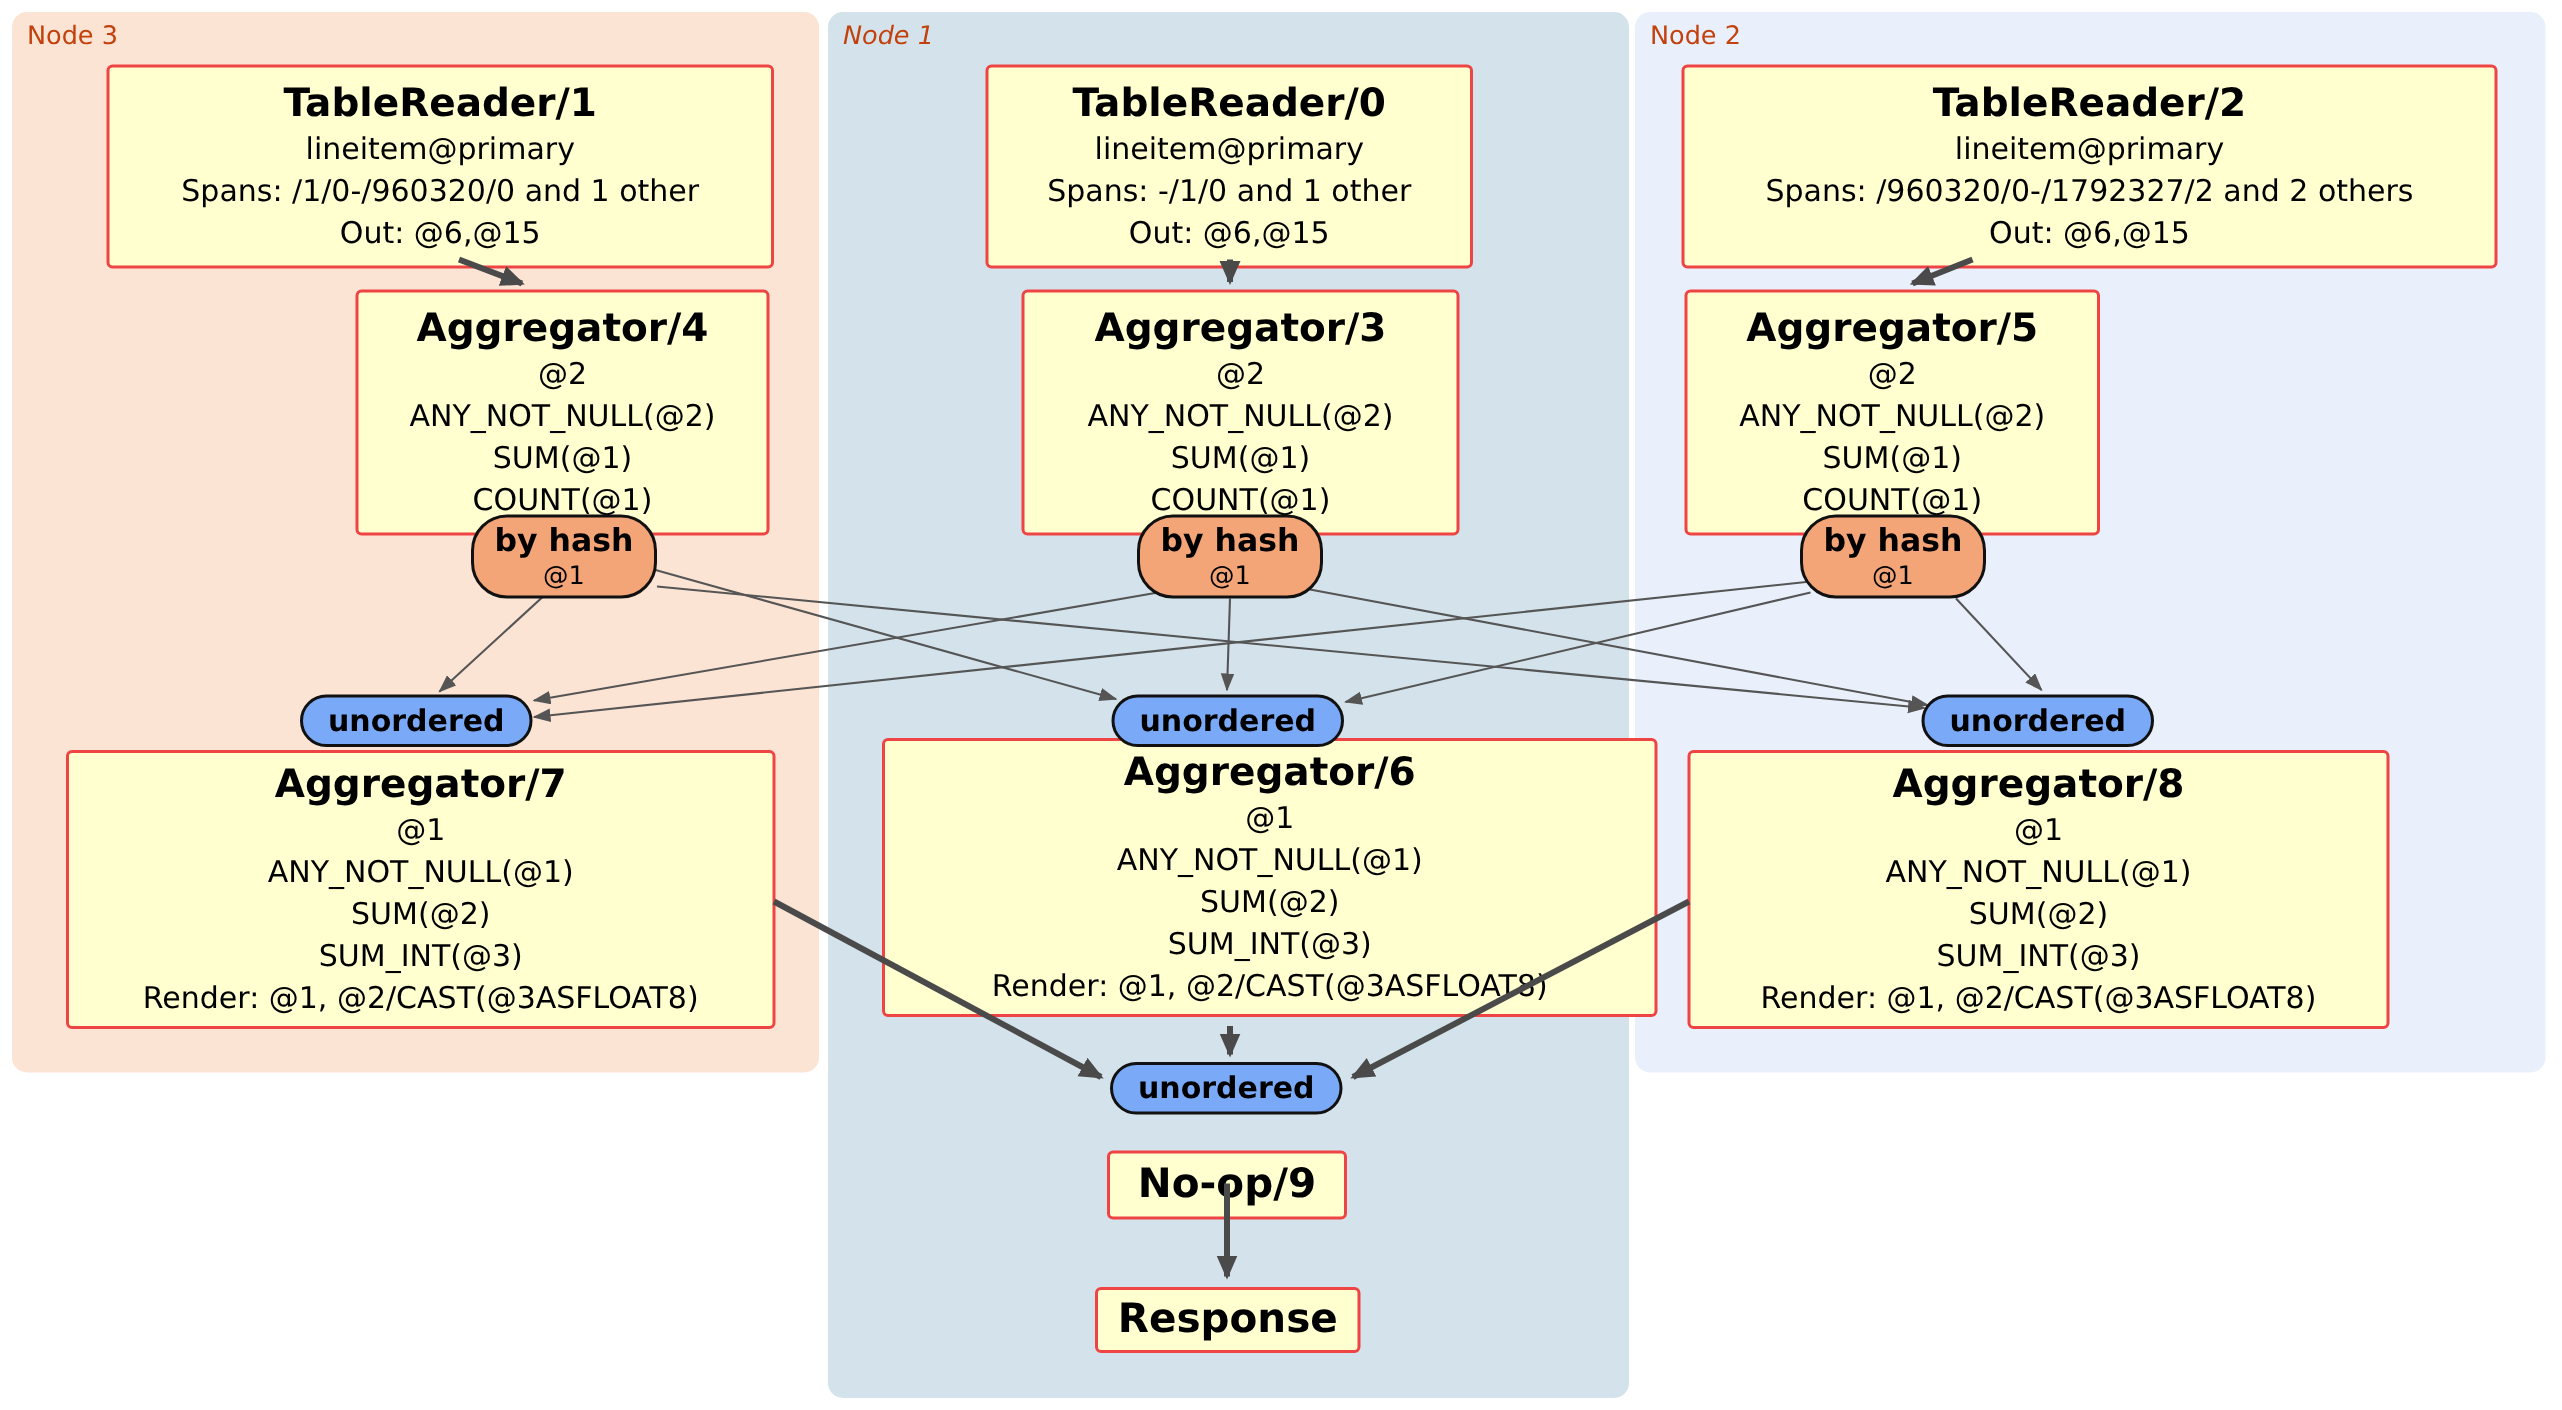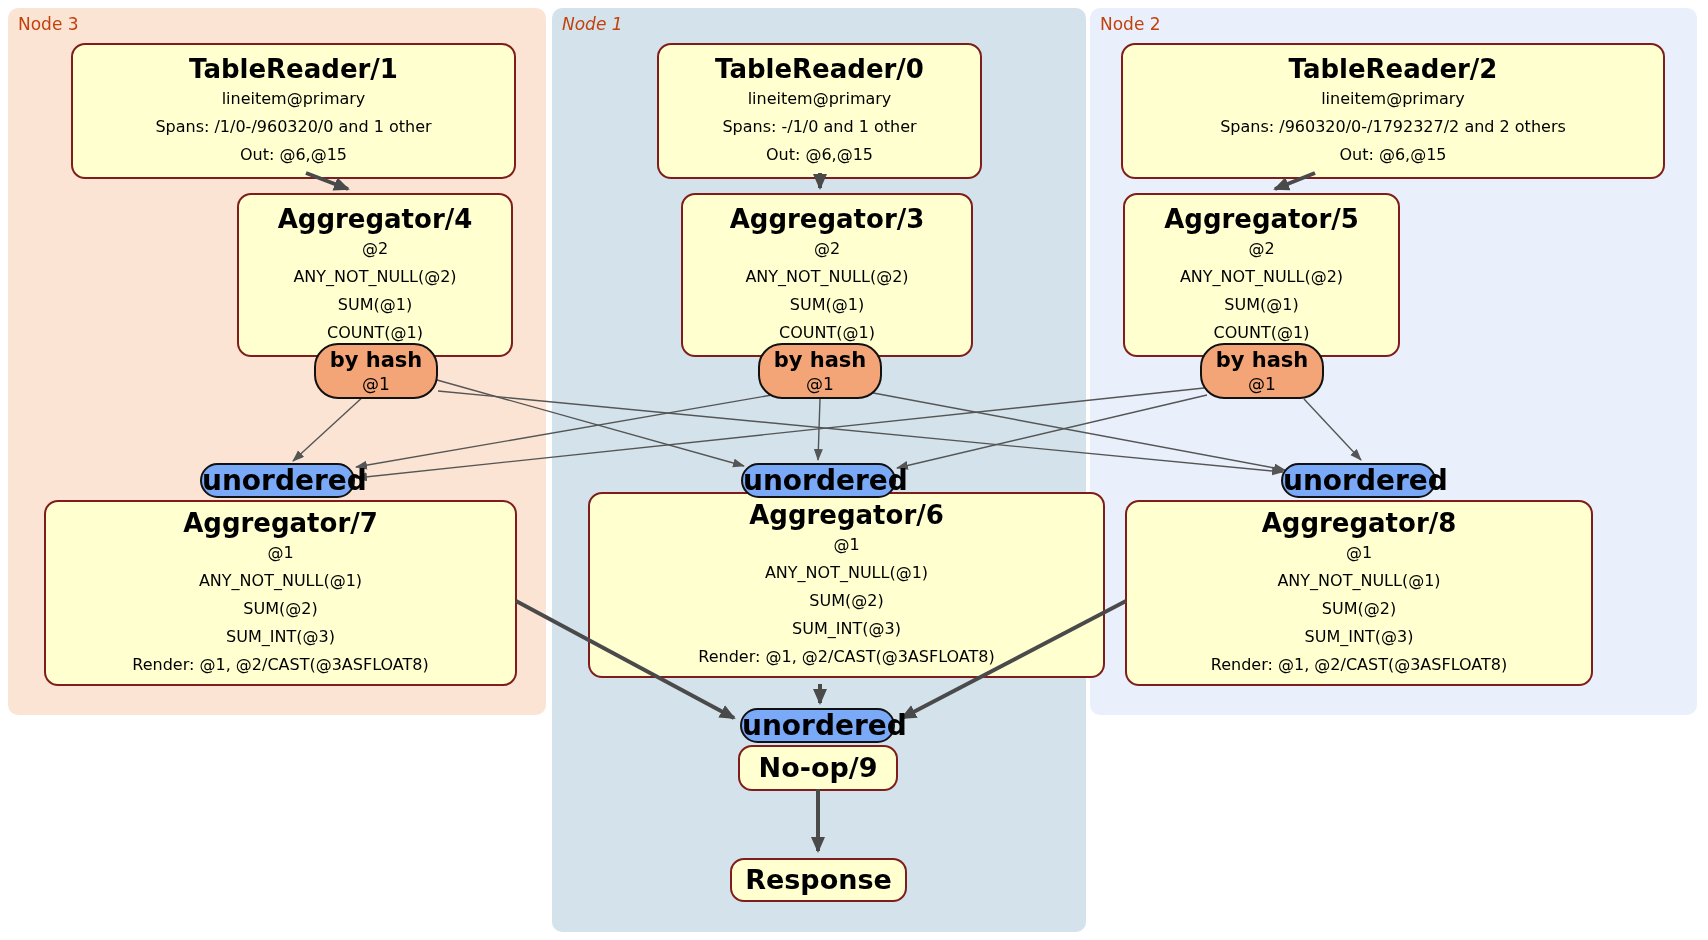--- a/index.html
+++ b/index.html
@@ -4,36 +4,36 @@
 <style>
   html,body{margin:0;padding:0;background:#ffffff;}
   #canvas{
     position:relative;width:1708px;height:940px;overflow:hidden;
     font-family:"DejaVu Sans","Liberation Sans",sans-serif;color:#000;
   }
   .region{position:absolute;border-radius:10px;z-index:0;}
   .region-label{position:absolute;font-size:17px;color:#c2410c;z-index:1;}
   svg.edges{position:absolute;left:0;top:0;z-index:3;pointer-events:none;}
   .pbox{
-    position:absolute;background:#ffffd0;border:2px solid #7f1d1d;border-radius:14px;
+    position:absolute;background:#ffffd0;border:2px solid #ef4444;border-radius:4px;
     text-align:center;padding:8px 10px;box-sizing:border-box;z-index:2;
   }
   .pbox .t{font-weight:bold;font-size:26px;line-height:32px;white-space:nowrap;}
-  .pbox .l{font-size:16px;line-height:28px;white-space:nowrap;}
+  .pbox .l{font-size:20px;line-height:28px;white-space:nowrap;}
   .pbox.small .t{font-size:27px;line-height:34px;}
   .oval{
     position:absolute;border:2px solid #111;text-align:center;box-sizing:border-box;z-index:4;
   }
   .router{
     background:#f4a577;border-radius:24px;padding-top:3px;
   }
   .router .t{font-weight:bold;font-size:21px;line-height:25px;}
   .router .s{font-size:17px;line-height:22px;}
   .sync{
-    background:#7aa9f7;border-radius:18px;font-weight:bold;font-size:28px;line-height:31px;
+    background:#7aa9f7;border-radius:18px;font-weight:bold;font-size:20px;line-height:31px;
   }
 </style>
 </head>
 <body>
 
 <div id="canvas">
 
   <div class="region" style="left:8px;top:8px;width:538px;height:707px;background:#fce4d4;"></div>
   <div class="region" style="left:552px;top:8px;width:534px;height:924px;background:#d4e3eb;"></div>
   <div class="region" style="left:1090px;top:8px;width:607px;height:707px;background:#eaf0fb;"></div>
@@ -119,21 +119,21 @@
   <div class="pbox" style="left:1125px;top:500px;width:468px;padding:5px 10px;">
     <div class="t">Aggregator/8</div>
     <div class="l">@1</div>
     <div class="l">ANY_NOT_NULL(@1)</div>
     <div class="l">SUM(@2)</div>
     <div class="l">SUM_INT(@3)</div>
     <div class="l">Render: @1, @2/CAST(@3ASFLOAT8)</div>
   </div>
 
   <div class="oval sync" style="left:740px;top:708px;width:155px;height:35px;">unordered</div>
-  <div class="pbox small" style="left:738px;top:745px;width:160px;padding:4px 12px;">
+  <div class="pbox small" style="left:738px;top:767px;width:160px;padding:4px 12px;">
     <div class="t">No-op/9</div>
   </div>
   <div class="pbox small" style="left:730px;top:858px;width:177px;padding:3px 8px;">
     <div class="t">Response</div>
   </div>
 
   <svg class="edges" width="1708" height="940" viewBox="0 0 1708 940">
     <defs>
       <marker id="thin-arrow" markerUnits="userSpaceOnUse" markerWidth="13" markerHeight="10" refX="11" refY="4.5" orient="auto">
         <path d="M0,0 L12,4.5 L0,9 Z" fill="#555555"></path>

